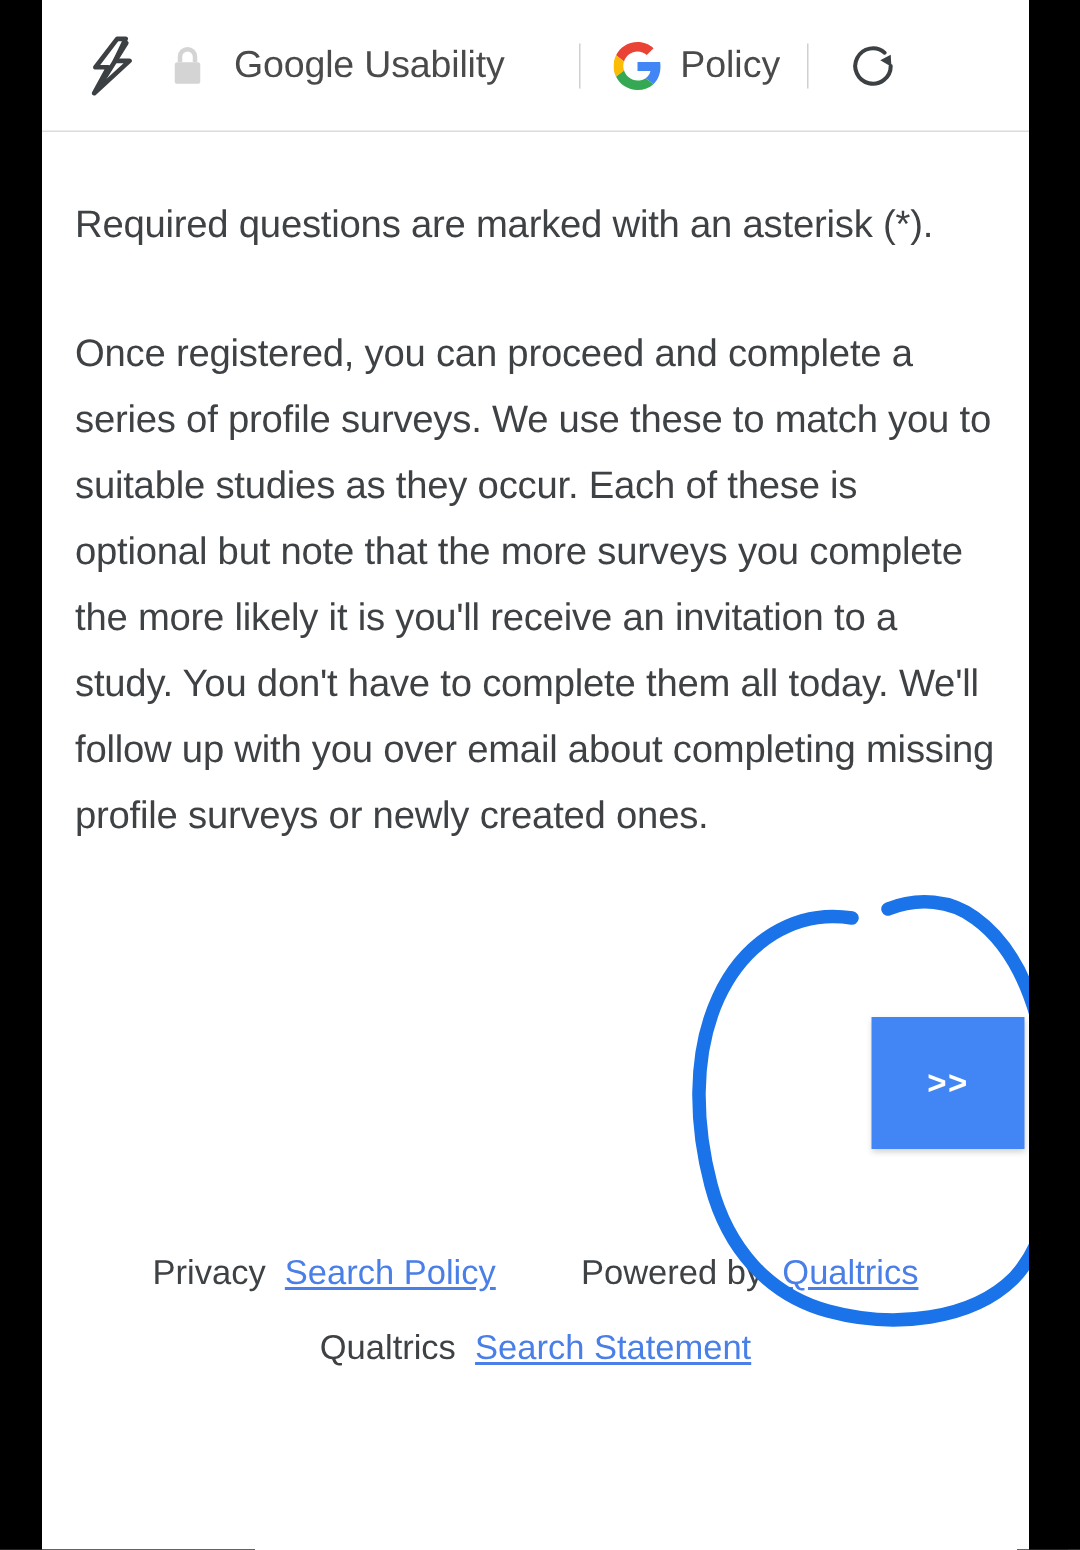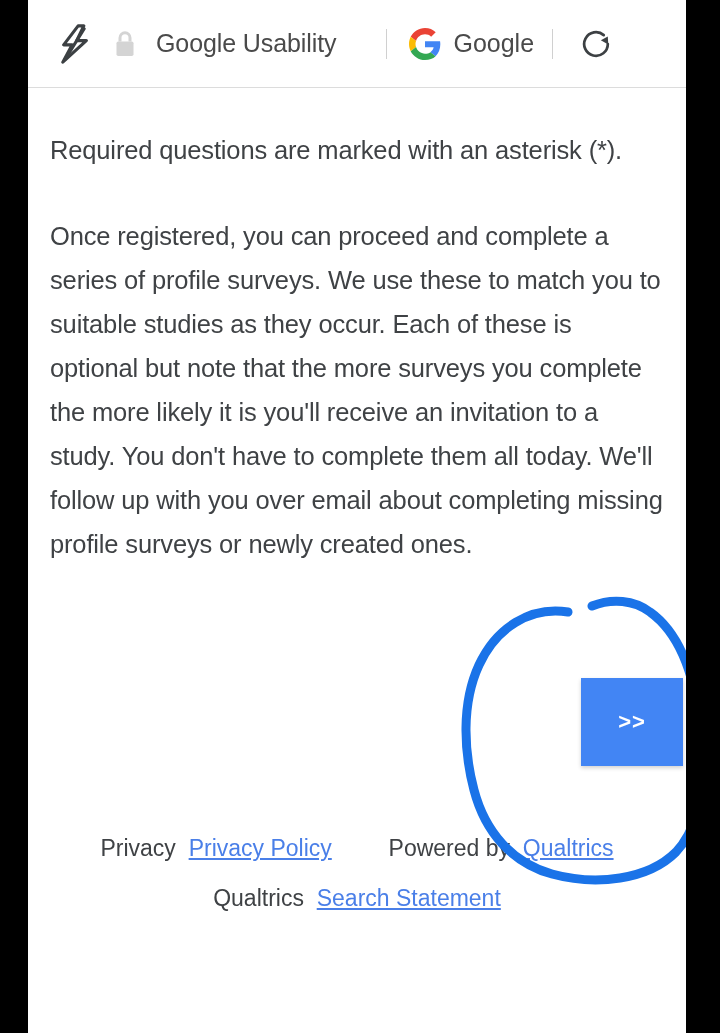--- a/index.html
+++ b/index.html
@@ -200,21 +200,21 @@
 
       <span class="hdr-icon" id="g-logo">
         <svg viewBox="0 0 48 48" width="32" height="32" aria-hidden="true">
           <path fill="#EA4335" d="M24 9.5c3.54 0 6.71 1.22 9.21 3.6l6.85-6.85C35.9 2.38 30.47 0 24 0 14.62 0 6.51 5.38 2.56 13.22l7.98 6.19C12.43 13.72 17.74 9.5 24 9.5z"></path>
           <path fill="#4285F4" d="M46.98 24.55c0-1.57-.15-3.09-.38-4.55H24v9.02h12.94c-.58 2.96-2.26 5.48-4.78 7.18l7.73 6c4.51-4.18 7.09-10.36 7.09-17.65z"></path>
           <path fill="#FBBC05" d="M10.53 28.59c-.48-1.45-.76-2.99-.76-4.59s.27-3.14.76-4.59l-7.98-6.19C.92 16.46 0 20.12 0 24c0 3.88.92 7.54 2.56 10.78l7.97-6.19z"></path>
           <path fill="#34A853" d="M24 48c6.48 0 11.93-2.13 15.89-5.81l-7.73-6c-2.15 1.45-4.92 2.3-8.16 2.3-6.26 0-11.57-4.22-13.47-9.91l-7.98 6.19C6.51 42.62 14.62 48 24 48z"></path>
         </svg>
       </span>
 
-      <span id="search-label">Google</span>
+      <span id="search-label">Policy</span>
 
       <span class="hdr-sep" id="sep-2"></span>
 
       <span class="hdr-icon" id="reload-icon">
         <svg viewBox="0 0 32 32" width="36" height="36" aria-hidden="true">
           <path d="M26.5 16 a10.5 10.5 0 1 1 -3.6 -7.9" fill="none" stroke="#3c4043" stroke-width="2.4" stroke-linecap="round"></path>
           <path d="M26.9 16.4 L26.5 9.4 L20.3 12.6 Z" fill="#3c4043"></path>
         </svg>
       </span>
     </div>
@@ -225,21 +225,21 @@
 
       <p class="para" id="para-2">Once registered, you can proceed and complete a series of profile surveys. We use these to match you to suitable studies as they occur. Each of these is optional but note that the more surveys you complete the more likely it is you'll receive an invitation to a study. You don't have to complete them all today. We'll follow up with you over email about completing missing profile surveys or newly created ones.</p>
 
       <div id="button-row">
         <button id="next-button">&gt;&gt;</button>
       </div>
 
       <div id="footer">
         <div class="footer-line">
           <span>Privacy</span>
-          <span>&nbsp;</span><a class="footer-link">Privacy Policy</a>
+          <span>&nbsp;</span><a class="footer-link">Search Policy</a>
           <span class="footer-gap"></span>
           <span>Powered by</span>
           <span>&nbsp;</span><a class="footer-link">Qualtrics</a>
         </div>
         <div class="footer-line">
           <span>Qualtrics</span>
           <span>&nbsp;</span><a class="footer-link">Search Statement</a>
         </div>
       </div>
 

